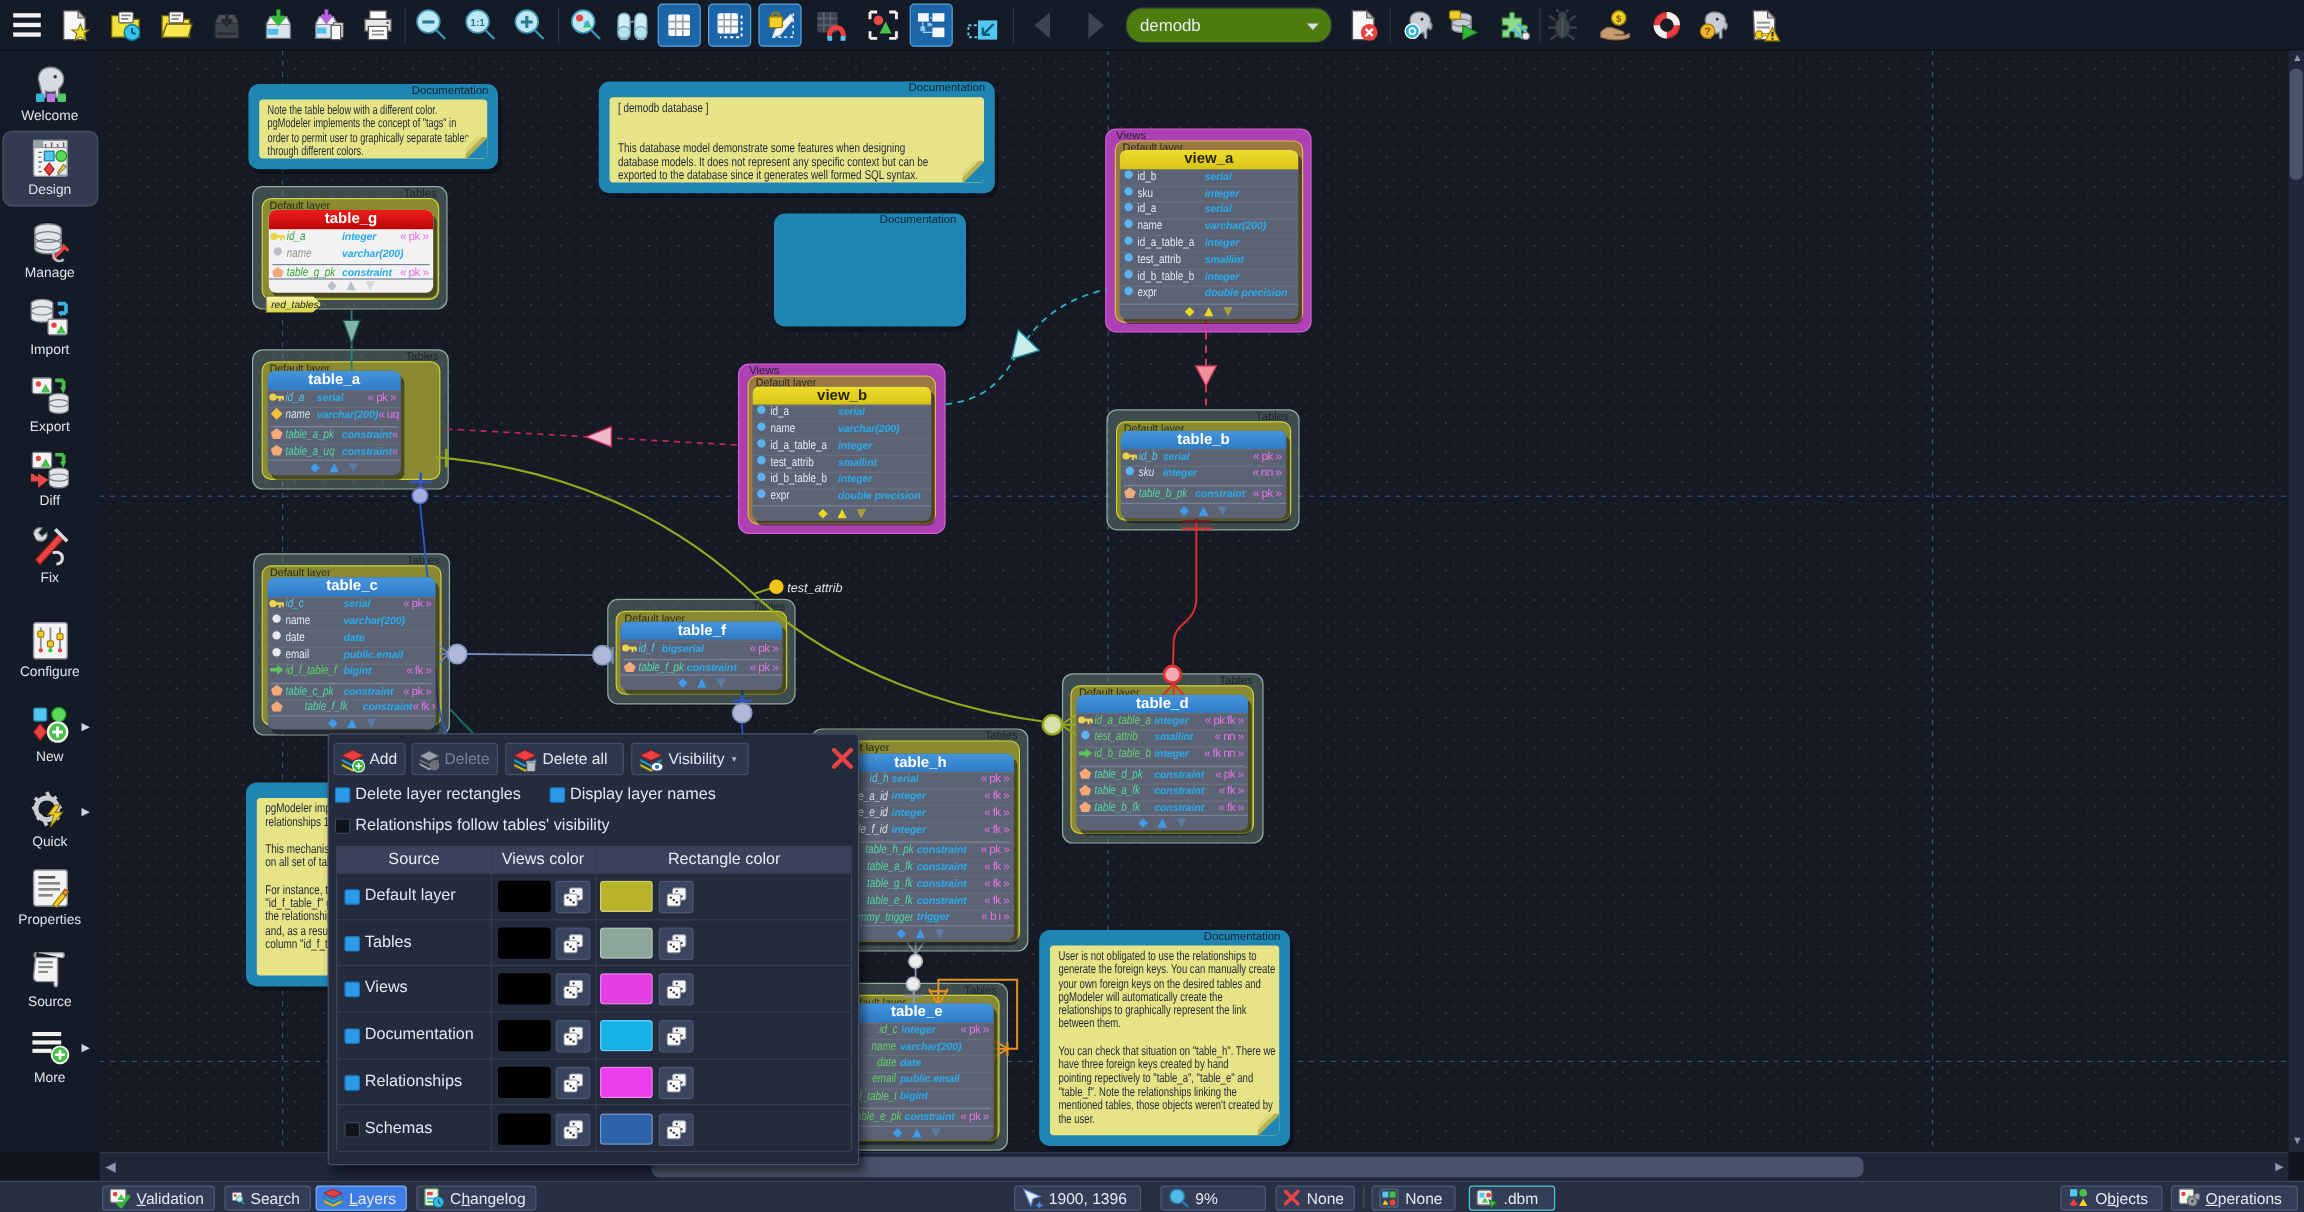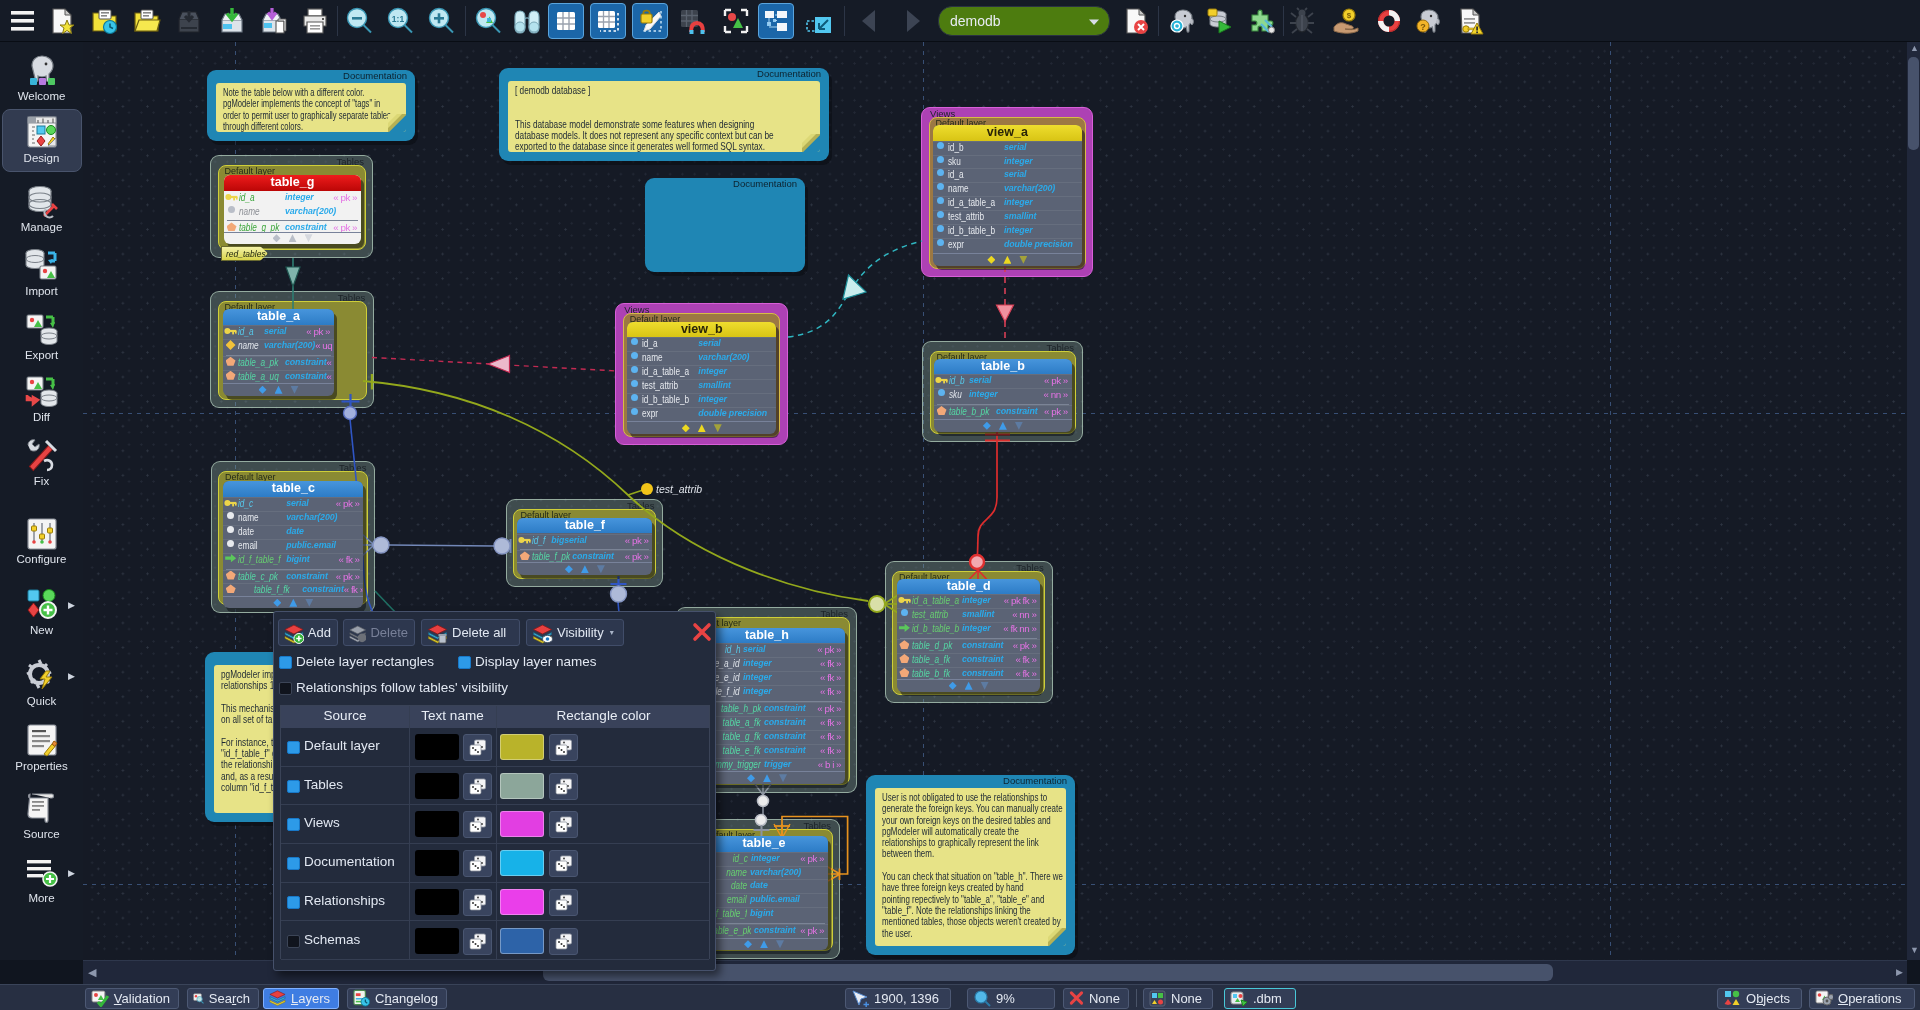--- a/index.html
+++ b/index.html
@@ -844,21 +844,21 @@
     </svg>
     <span class="chk on" style="left:5px;top:44px;"></span>
     <span class="dlab" style="left:22px;top:42px;">Delete layer rectangles</span>
     <span class="chk on" style="left:184px;top:44px;"></span>
     <span class="dlab" style="left:201px;top:42px;">Display layer names</span>
     <span class="chk off" style="left:5px;top:70px;"></span>
     <span class="dlab" style="left:22px;top:68px;">Relationships follow tables' visibility</span>
     <div id="dtbl">
       <div class="dhead">
         <span class="dhc" style="left:0;width:128px;">Source</span>
-        <span class="dhc" style="left:128px;width:87px;">Text name</span>
+        <span class="dhc" style="left:128px;width:87px;">Views color</span>
         <span class="dhc" style="left:215px;width:215px;">Rectangle color</span>
       </div>
       <div class="dvline" style="left:128px;top:0"></div>
       <div class="dvline" style="left:215px;top:0"></div>
       <div class="drow" style="top:22px;">
         <span class="chk on" style="left:6px;top:13px;"></span>
         <span class="dlab" style="left:23px;top:10px;">Default layer</span>
         <span class="swb" style="left:134px;"></span>
         <span class="dice" style="left:182px;display:flex;align-items:center;justify-content:center;">
           <svg width="18" height="17" viewBox="0 0 18 17">

